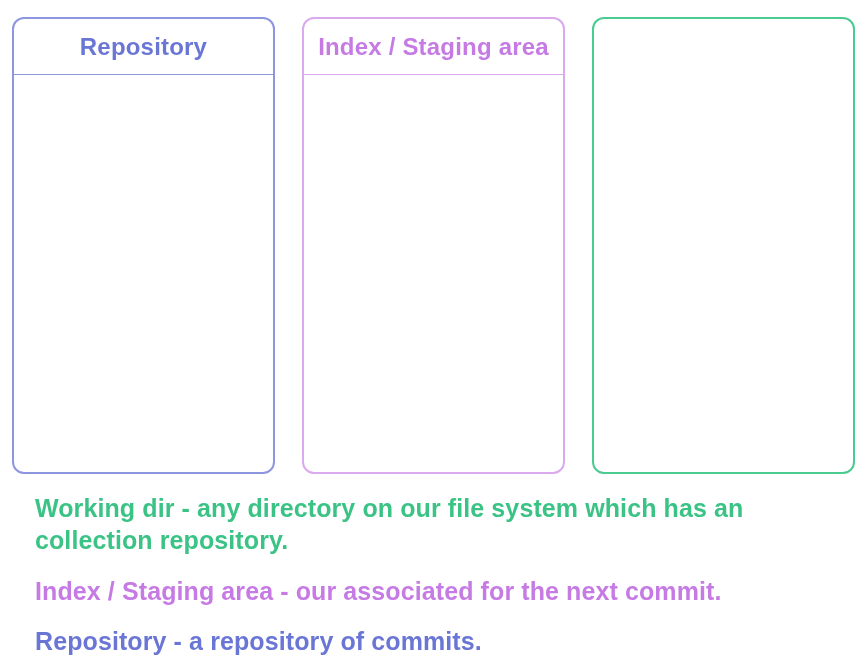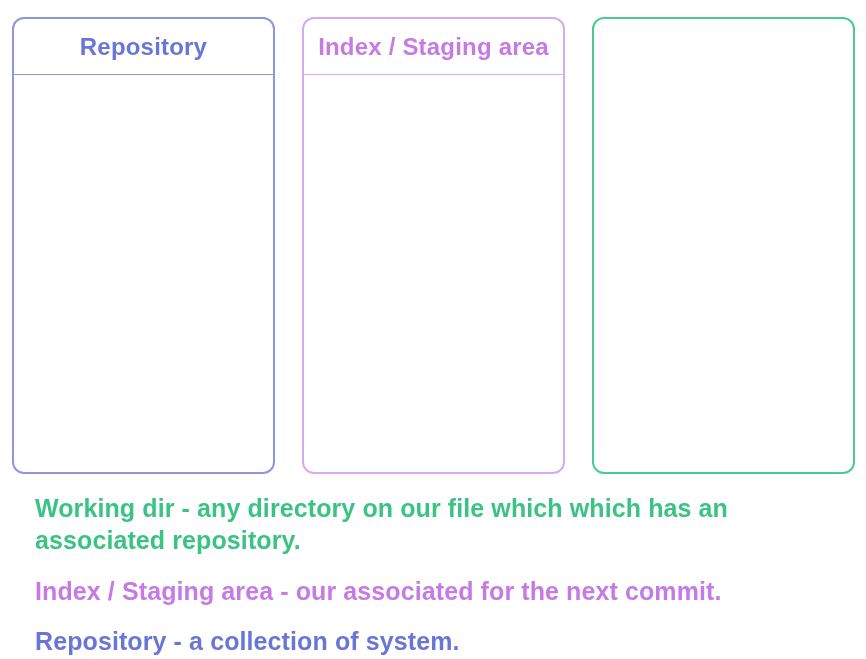--- a/index.html
+++ b/index.html
@@ -84,16 +84,16 @@
     <div class="panel-body"></div>
   </section>
 
   <section class="panel green">
     <div class="panel-body"></div>
   </section>
 
 </div>
 
 <div class="descriptions">
-  <p class="desc green">Working dir - any directory on our file which which has an associated repository.</p>
+  <p class="desc green">Working dir - any directory on our file system which has an collection repository.</p>
   <p class="desc purple">Index / Staging area - our associated for the next commit.</p>
-  <p class="desc indigo">Repository - a collection of system.</p>
+  <p class="desc indigo">Repository - a repository of commits.</p>
 </div>
 
 </body></html>

